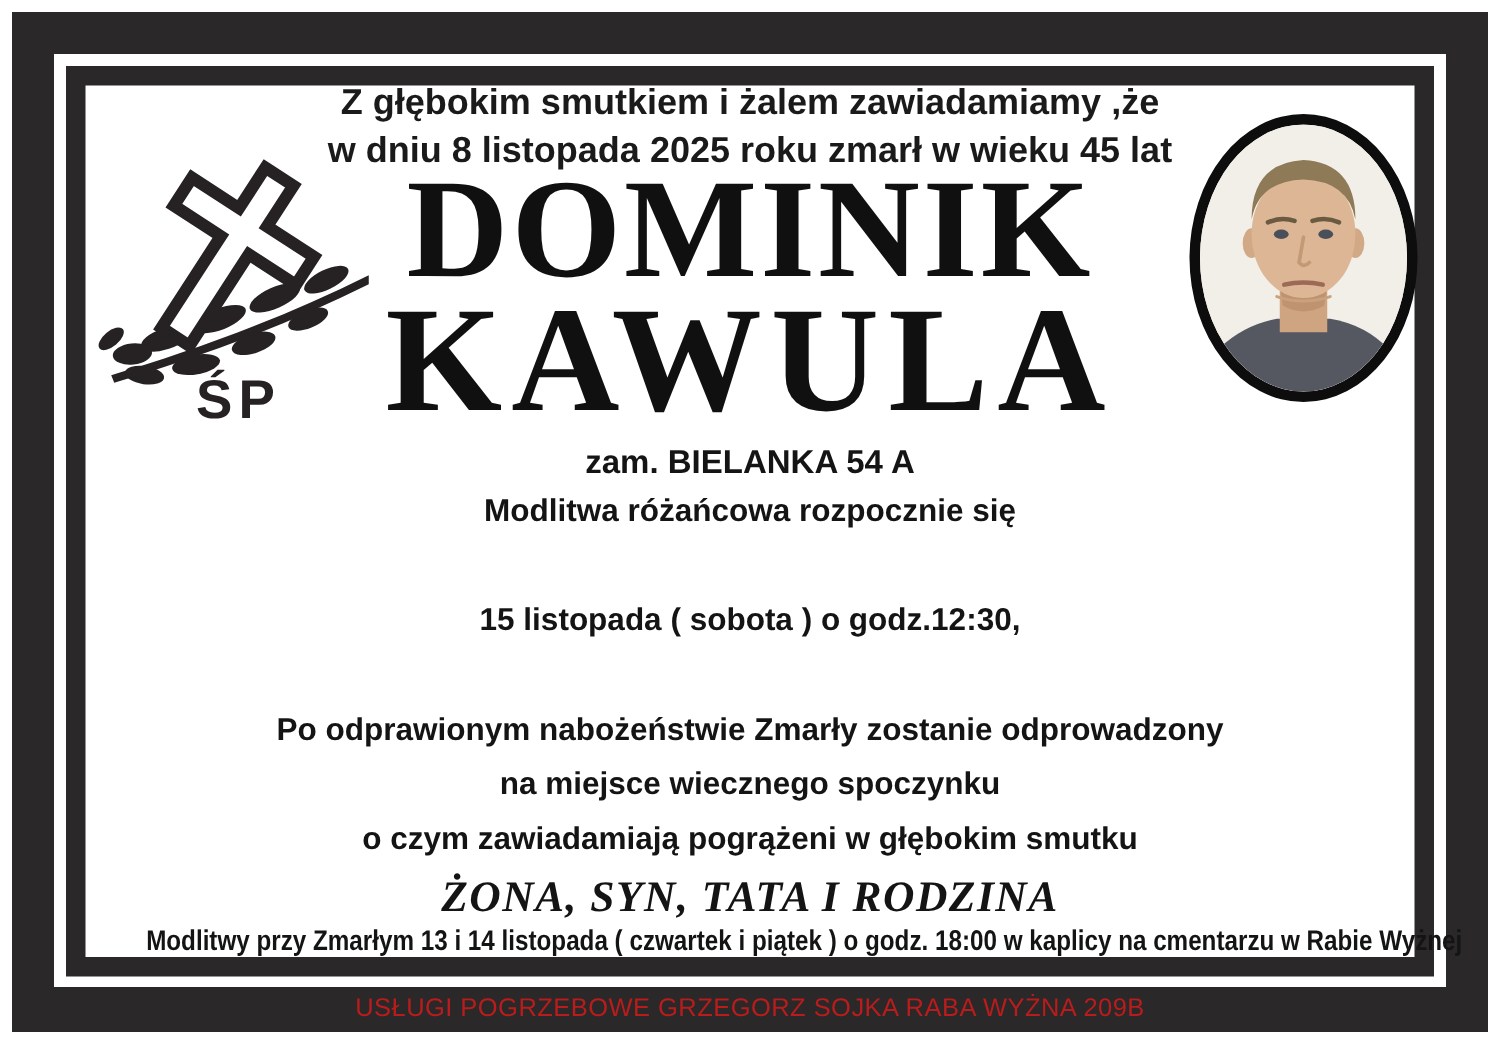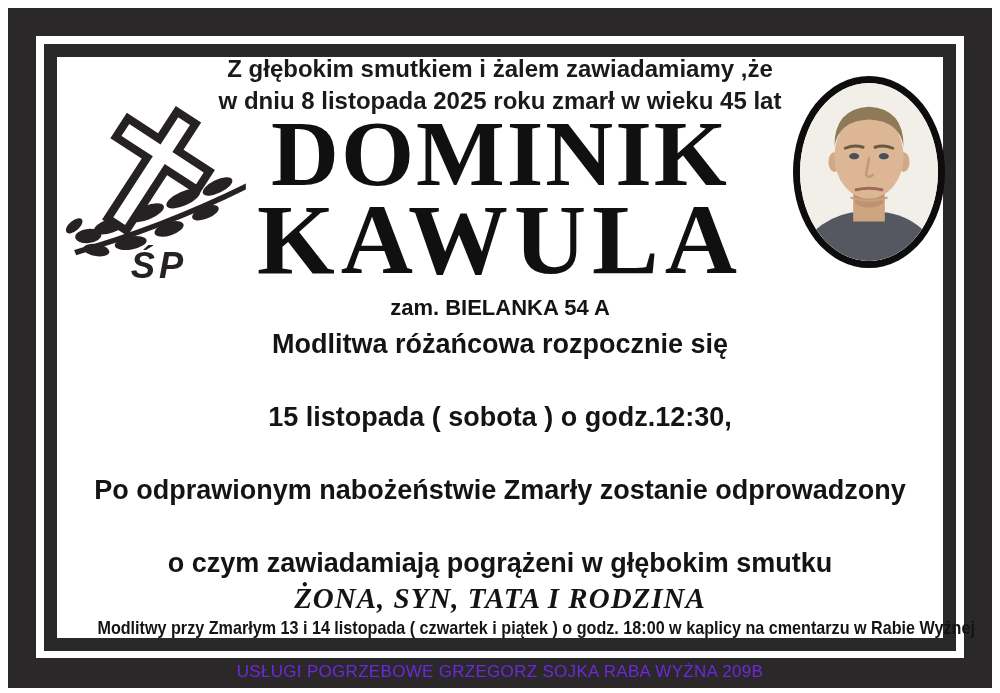--- a/index.html
+++ b/index.html
@@ -15,27 +15,27 @@
   .frame-inner{
     position:absolute;left:44px;top:44px;right:44px;bottom:42px;
     border:13px solid #2b2829;box-sizing:border-box;pointer-events:none;
   }
   .line{position:absolute;left:20px;right:20px;text-align:center;white-space:nowrap;}
   .intro{font-size:24px;line-height:1.25;color:#1a1a1a;font-weight:bold;}
   .name{font-family:"Liberation Serif",serif;font-weight:700;line-height:1;color:#101010;}
   .name1{font-size:94px;letter-spacing:2px;}
   .name2{font-size:100px;letter-spacing:6px;}
   .address{font-size:22px;font-weight:700;}
-  .body-line{font-size:27px;font-weight:700;}
+  .body-line{font-size:21px;font-weight:700;}
   .family{font-family:"Liberation Serif",serif;font-style:italic;font-weight:700;font-size:29px;letter-spacing:1px;}
   .vigil{font-size:19px;font-weight:700;}
   .vigil .squeeze{display:inline-block;transform:scaleX(0.85);transform-origin:center;}
   .footer-text{position:absolute;left:36px;right:36px;top:662px;text-align:center;
-    font-size:17px;color:#6d28d9;letter-spacing:0.3px;white-space:nowrap;}
-  .cross-box{position:absolute;left:60px;top:96px;width:202px;height:188px;font-style:italic;}
+    font-size:17px;color:#b91c1c;letter-spacing:0.3px;white-space:nowrap;}
+  .cross-box{position:absolute;left:60px;top:96px;width:202px;height:188px;}
   .photo{
     position:absolute;left:793px;top:76px;width:152px;height:192px;
     box-sizing:border-box;border:7px solid #0d0d0d;border-radius:50%;
     overflow:hidden;background:#f2eee8;
   }
   .photo svg{display:block;width:100%;height:100%;}
 </style>
 </head>
 <body>
 
@@ -90,20 +90,21 @@
   <div class="line intro" style="top:86px">w dniu 8 listopada 2025 roku zmarł w wieku 45 lat</div>
 
   <div class="line name name1" style="top:106px">DOMINIK</div>
   <div class="line name name2" style="top:190px">KAWULA</div>
 
   <div class="line address" style="top:295px">zam. BIELANKA 54 A</div>
 
   <div class="line body-line" style="top:329px">Modlitwa różańcowa rozpocznie się</div>
   <div class="line body-line" style="top:402px">15 listopada  ( sobota ) o godz.12:30,</div>
   <div class="line body-line" style="top:475px">Po odprawionym nabożeństwie Zmarły zostanie odprowadzony</div>
+  <div class="line body-line" style="top:511px">na miejsce wiecznego spoczynku</div>
   <div class="line body-line" style="top:548px">o czym zawiadamiają pogrążeni w głębokim smutku</div>
 
   <div class="line family" style="top:582px">ŻONA, SYN, TATA I RODZINA</div>
 
   <div class="line vigil" style="top:617px">
     <span class="squeeze">Modlitwy przy Zmarłym 13 i 14 listopada ( czwartek i piątek ) o godz. 18:00 w kaplicy na cmentarzu w Rabie Wyżnej</span>
   </div>
 
   <div class="footer-text">USŁUGI POGRZEBOWE GRZEGORZ SOJKA RABA WYŻNA 209B</div>
 

